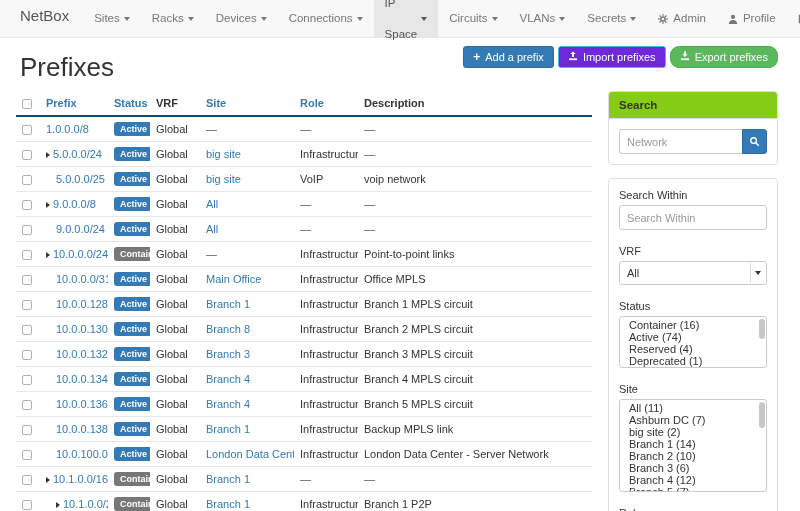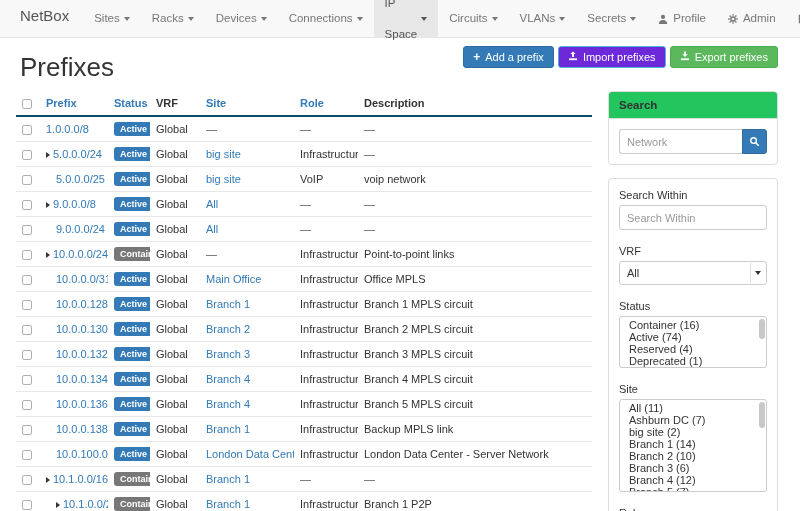--- a/index.html
+++ b/index.html
@@ -24,21 +24,21 @@
   .page { padding:0 22px 0 16px; position:relative; }
   .page-header { position:relative; height:53px; }
   .page-title { font-size:26px; font-weight:400; color:#333; position:absolute; left:4px; top:14px; }
   .actions { position:absolute; right:0; top:8px; display:flex; gap:4px; }
   .btn { border:1px solid transparent; border-radius:3px; color:#fff; font-size:11px;
     padding:4px 9px; display:flex; align-items:center; gap:5px; cursor:pointer;
     font-family:"Liberation Sans", sans-serif; }
   .btn svg { width:10px; height:10px; }
   .btn-primary { background:#337ab7; border-color:#2e6da4; }
   .btn-info { background:#6d28d9; border-color:#46b8da; }
-  .btn-success { background:#5cb85c; border-color:#4cae4c; }
+  .btn-success { background:#5cb85c; border-color:#4cae4c;border-radius:9px; }
   .btn .plus { font-weight:bold; font-size:12px; line-height:10px; }
 
   
   .content { display:flex; align-items:flex-start; }
   .main { width:576px; }
   .sidebar { width:170px; margin-left:16px; }
 
   
   table { border-collapse:collapse; width:100%; font-size:11px; table-layout:fixed; }
   th { text-align:left; padding:6px; border-bottom:2px solid #0c4a6e; font-size:11px; }
@@ -51,21 +51,21 @@
   .tree-arrow { display:inline-block; width:0; height:0; border-left:4px solid #333;
     border-top:3.5px solid transparent; border-bottom:3.5px solid transparent; margin-right:3px; }
   .badge { display:inline-block; color:#fff; font-weight:bold; font-size:9px;
     padding:2px 6px; border-radius:3px; }
   .badge-active { background:#337ab7; }
   .badge-container { background:#777; }
   .dash { color:#555; }
 
   
   .panel { border:1px solid #ddd; border-radius:4px; margin-bottom:13px; background:#fff; }
-  .panel-heading { background:#22c55e; border-bottom:1px solid #ddd; border-radius:3px 3px 0 0;
+  .panel-heading { background:#84cc16; border-bottom:1px solid #ddd; border-radius:3px 3px 0 0;
     padding:7px 10px; font-size:11.5px; font-weight:bold; color:#333; }
   .panel-body { padding:10px; }
 
   .input-group { display:flex; }
   .form-input { height:25px; border:1px solid #ccc; border-radius:3px; width:100%;
     font-size:11px; padding:0 7px; color:#333; font-family:"Liberation Sans", sans-serif; outline:none; }
   .form-input::placeholder { color:#999; }
   .input-group .form-input { border-radius:3px 0 0 3px; border-right:none; }
   .search-btn { width:31px; height:25px; background:#337ab7; border:1px solid #2e6da4;
     border-radius:0 3px 3px 0; display:flex; align-items:center; justify-content:center; cursor:pointer; }
@@ -124,43 +124,43 @@
       </div>
       <div class="nav-item">
         <span>Secrets</span>
         <span class="caret"></span>
       </div>
     </div>
   <div class="nav-right" id="nav-right">
       <div class="nav-item">
         <span class="nav-icon">
           <svg viewBox="0 0 10 10">
-            <circle cx="5" cy="2.9" r="2.1" fill="currentColor"></circle>
-            <path d="M0.8 10c0-2.6 1.9-4 4.2-4s4.2 1.4 4.2 4z" fill="currentColor"></path>
-          </svg>
-        </span>
-        <span>Profile</span>
-      </div>
-      <div class="nav-item">
-        <span class="nav-icon">
-          <svg viewBox="0 0 10 10">
             <circle cx="5" cy="5" r="2.1" fill="none" stroke="currentColor" stroke-width="1.5"></circle>
             <g stroke="currentColor" stroke-width="1.4">
               <line x1="5" y1="0.2" x2="5" y2="1.7"></line>
               <line x1="5" y1="8.3" x2="5" y2="9.8"></line>
               <line x1="0.2" y1="5" x2="1.7" y2="5"></line>
               <line x1="8.3" y1="5" x2="9.8" y2="5"></line>
               <line x1="1.6" y1="1.6" x2="2.7" y2="2.7"></line>
               <line x1="7.3" y1="7.3" x2="8.4" y2="8.4"></line>
               <line x1="1.6" y1="8.4" x2="2.7" y2="7.3"></line>
               <line x1="7.3" y1="2.7" x2="8.4" y2="1.6"></line>
             </g>
           </svg>
         </span>
         <span>Admin</span>
+      </div>
+      <div class="nav-item">
+        <span class="nav-icon">
+          <svg viewBox="0 0 10 10">
+            <circle cx="5" cy="2.9" r="2.1" fill="currentColor"></circle>
+            <path d="M0.8 10c0-2.6 1.9-4 4.2-4s4.2 1.4 4.2 4z" fill="currentColor"></path>
+          </svg>
+        </span>
+        <span>Profile</span>
       </div>
       <div class="nav-item">
         <span class="nav-icon">
           <svg viewBox="0 0 10 10">
             <path d="M0.8 0.8h4.2v1.5H2.3v5.4H5V9.2H0.8z" fill="currentColor"></path>
             <path d="M6.2 2.4L9.6 5 6.2 7.6V6H3.8V4h2.4z" fill="currentColor"></path>
           </svg>
         </span>
       </div>
     </div>
@@ -287,21 +287,21 @@
               <td>Global</td>
               <td><a class="cell-link">Branch 1</a></td>
               <td><span>Infrastructure</span></td>
               <td><span>Branch 1 MPLS circuit</span></td>
             </tr>
             <tr>
               <td><span class="cb"></span></td>
               <td style="padding-left: 16px;"><a class="cell-link">10.0.0.130/31</a></td>
               <td><span class="badge badge-active">Active</span></td>
               <td>Global</td>
-              <td><a class="cell-link">Branch 2</a></td>
+              <td><a class="cell-link">Branch 8</a></td>
               <td><span>Infrastructure</span></td>
               <td><span>Branch 2 MPLS circuit</span></td>
             </tr>
             <tr>
               <td><span class="cb"></span></td>
               <td style="padding-left: 16px;"><a class="cell-link">10.0.0.132/31</a></td>
               <td><span class="badge badge-active">Active</span></td>
               <td>Global</td>
               <td><a class="cell-link">Branch 3</a></td>
               <td><span>Infrastructure</span></td>

